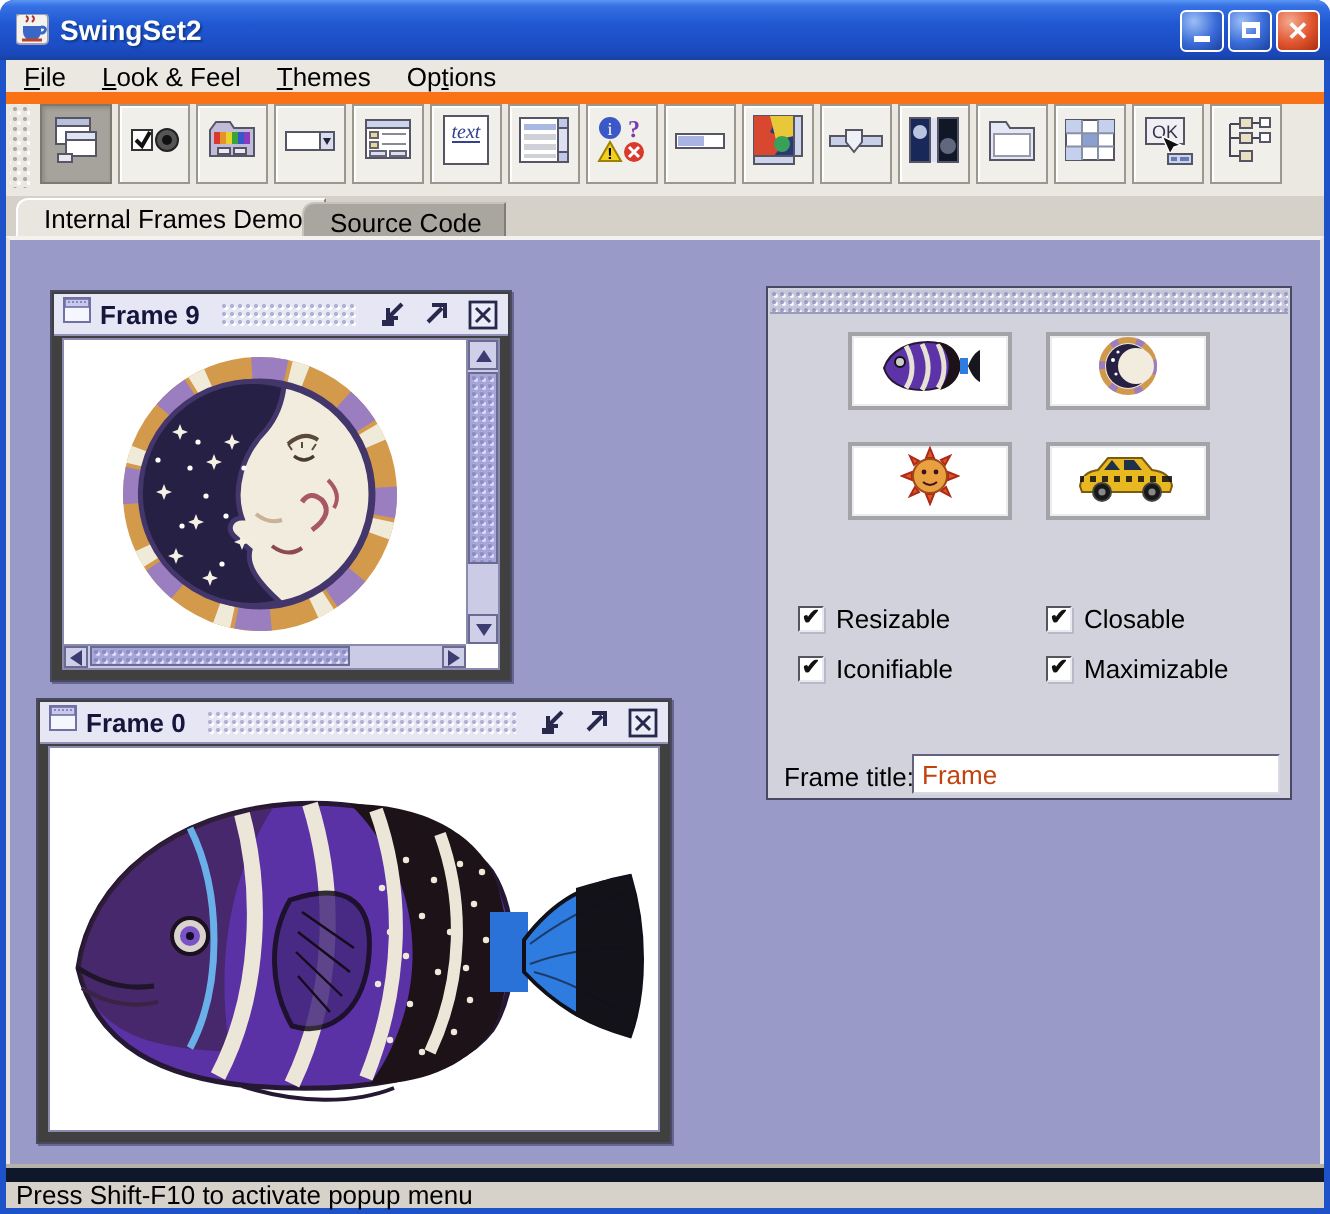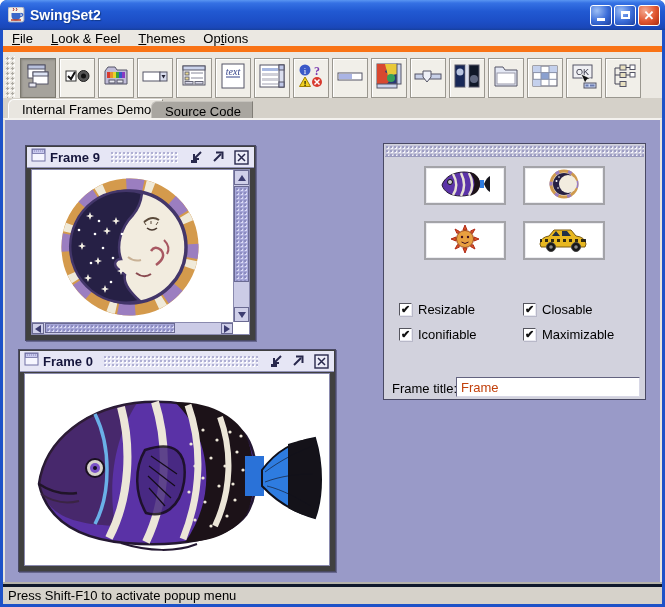--- a/index.html
+++ b/index.html
@@ -31,21 +31,21 @@
   .menubar {
     position:absolute; top:30px; left:3px; right:3px; height:22px;
     background:#ebe8e2; border-bottom:6px solid #f97316;
     display:flex; align-items:center; font-size:13px; color:#000;
   }
   .menu-item { padding:3px 9px; cursor:default; }
   .mn { text-decoration:underline; }
   
   .toolbar {
     position:absolute; top:52px; left:3px; right:3px; height:46px;
-    background:#ebe8e2; display:flex; align-items:flex-end;
+    background:#ebe8e2; display:flex; align-items:flex-start;
   }
   .tb-handle {
     width:10px; height:42px; margin:0 5px 0 2px;
     background-image:radial-gradient(#aeaba4 1px, transparent 1.1px), radial-gradient(#fdfcfa 1px, transparent 1.1px);
     background-size:5px 5px; background-position:0 0, 2px 2px;
   }
   .tb-btn {
     width:36px; height:40px; margin-right:3px; background:#f1efe9;
     border:1px solid #9a978f; box-shadow:inset 1px 1px 0 #ffffff;
     display:flex; align-items:center; justify-content:center;
@@ -69,21 +69,21 @@
     border:1px solid #c6c3bd; border-bottom:none; border-right-color:#807d76;
   }
   
   .desktop {
     position:absolute; top:118px; left:3px; right:3px; bottom:23px;
     background:#999ac8; border:2px solid #e7e4de; border-top:2px solid #f4f2ee;
   }
   
   .statusbar {
     position:absolute; left:3px; right:3px; bottom:3px; height:20px;
-    background:#d6d2ca; border-top:3px solid #0f172a; box-shadow:0 -2px 0 #b5b2aa;
+    background:#d6d2ca; border-top:7px solid #0f172a; box-shadow:0 -2px 0 #b5b2aa;
     display:flex; align-items:center; font-size:13px; color:#000; padding-left:5px;
   }
   
   .iframe {
     position:absolute; background:#404040; border:1px solid #494964;
     box-shadow:1px 1px 0 rgba(40,40,70,.45);
   }
   .if-titlebar {
     position:absolute; top:1px; left:1px; right:1px; height:21px;
     background:#e6e6f5; border-bottom:1px solid #9292b8;

